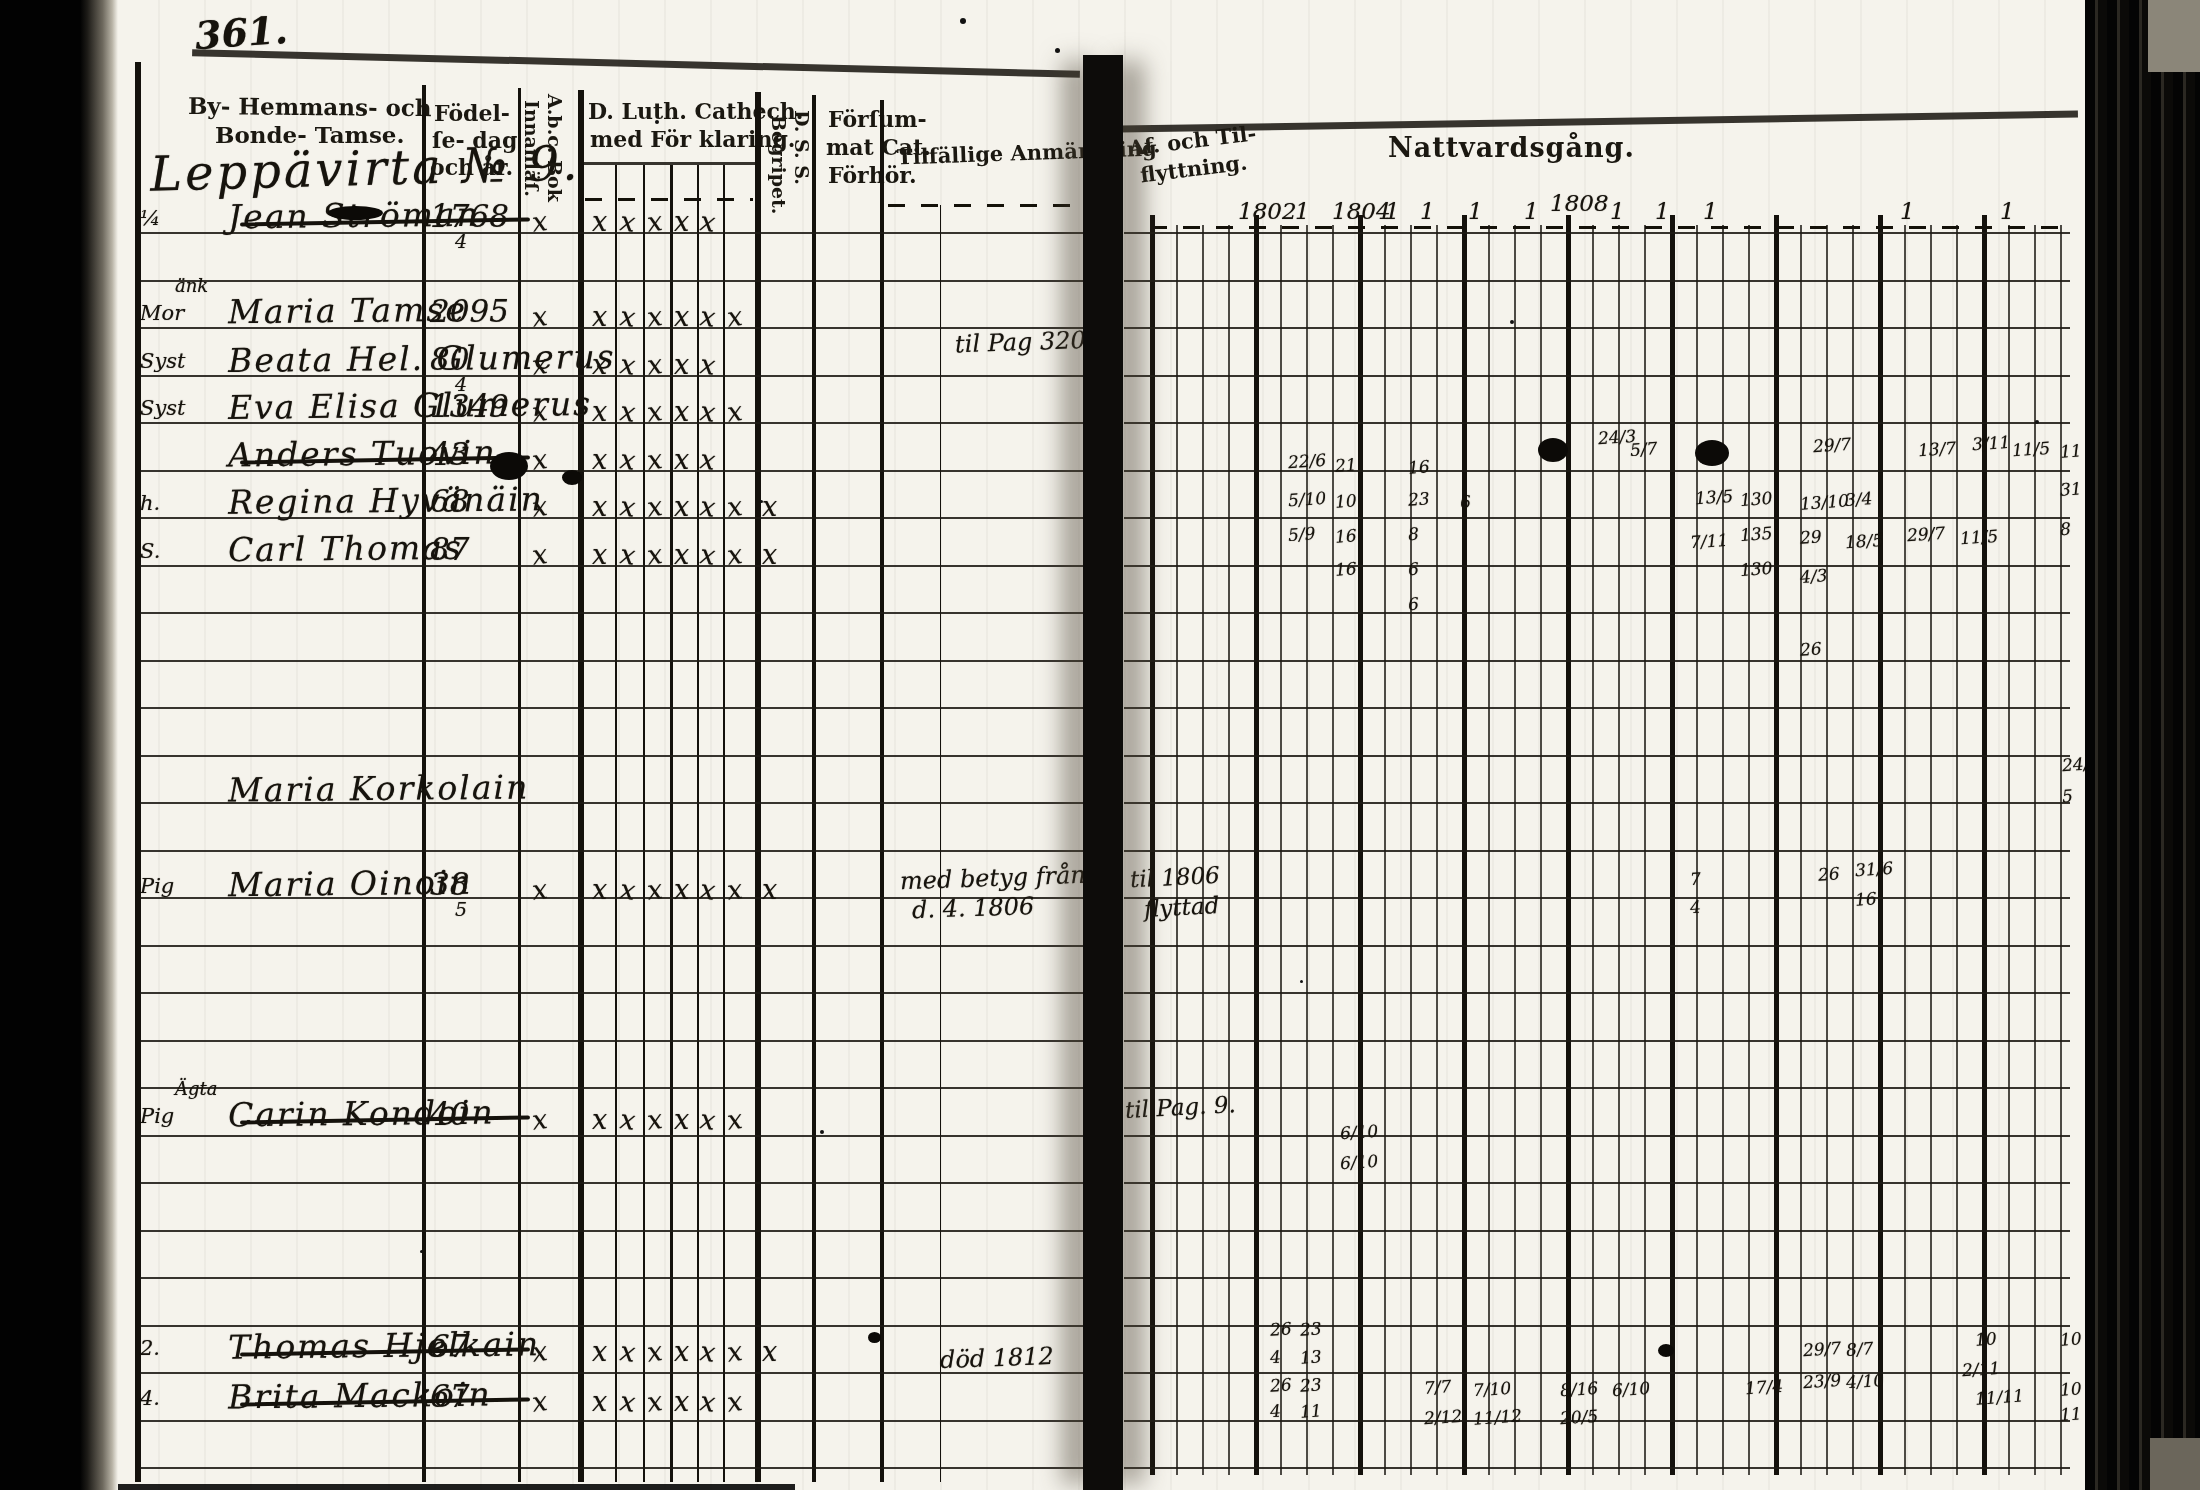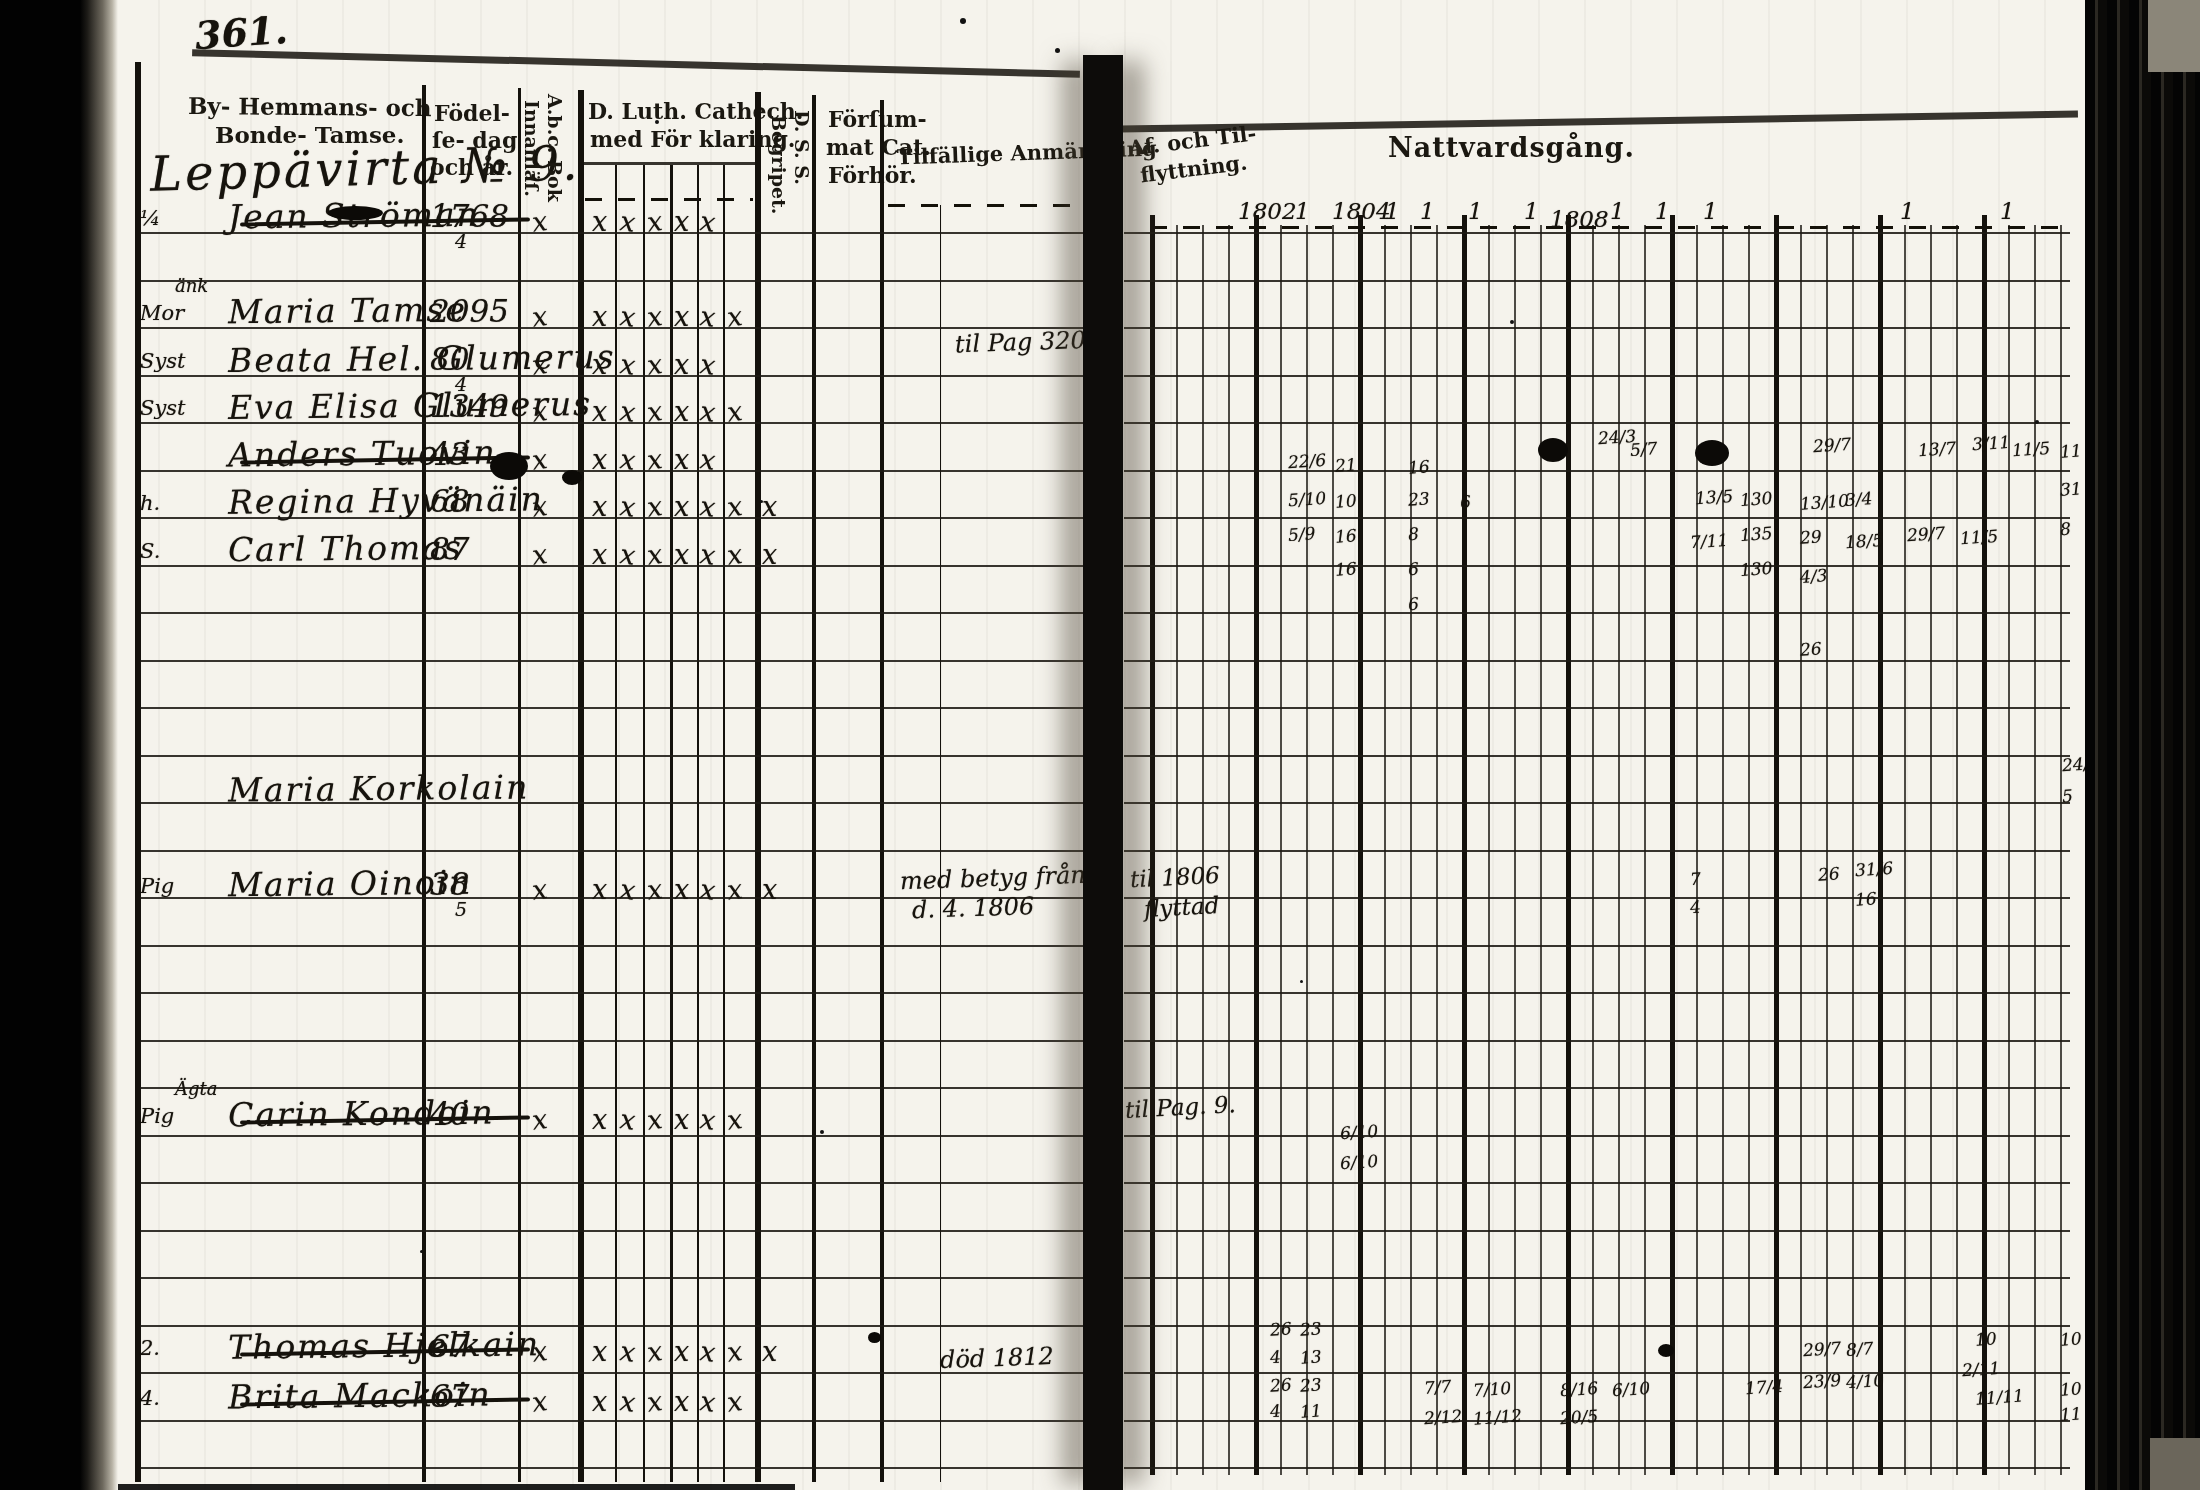--- a/index.html
+++ b/index.html
@@ -294,21 +294,21 @@
     <div class="abs hw" style="left: 674px; top: 1386px; font-size: 27px; transform: rotate(0deg);">x</div>
     <div class="abs hw" style="left: 700px; top: 1386px; font-size: 27px; transform: rotate(7deg);">x</div>
     <div class="abs hw" style="left: 727px; top: 1386px; font-size: 27px; transform: rotate(-7deg);">x</div>
     <div class="abs hw" style="left: 1238px; top: 198px; font-size: 23px;">1802</div>
     <div class="abs hw" style="left: 1295px; top: 198px; font-size: 23px;">1</div>
     <div class="abs hw" style="left: 1332px; top: 198px; font-size: 23px;">1804</div>
     <div class="abs hw" style="left: 1385px; top: 198px; font-size: 23px;">1</div>
     <div class="abs hw" style="left: 1420px; top: 198px; font-size: 23px;">1</div>
     <div class="abs hw" style="left: 1468px; top: 198px; font-size: 23px;">1</div>
     <div class="abs hw" style="left: 1524px; top: 198px; font-size: 23px;">1</div>
-    <div class="abs hw" style="left: 1550px; top: 206px; font-size: 23px;">1808</div>
+    <div class="abs hw" style="left: 1550px; top: 190px; font-size: 23px;">1808</div>
     <div class="abs hw" style="left: 1610px; top: 198px; font-size: 23px;">1</div>
     <div class="abs hw" style="left: 1655px; top: 198px; font-size: 23px;">1</div>
     <div class="abs hw" style="left: 1703px; top: 198px; font-size: 23px;">1</div>
     <div class="abs hw" style="left: 1900px; top: 198px; font-size: 23px;">1</div>
     <div class="abs hw" style="left: 2000px; top: 198px; font-size: 23px;">1</div>
     <div class="abs hw" style="left: 1288px; top: 451px; font-size: 17px; transform: rotate(-4deg);">22/6</div>
     <div class="abs hw" style="left: 1335px; top: 455px; font-size: 17px; transform: rotate(-4deg);">21</div>
     <div class="abs hw" style="left: 1408px; top: 457px; font-size: 17px; transform: rotate(-4deg);">16</div>
     <div class="abs hw" style="left: 1598px; top: 427px; font-size: 17px; transform: rotate(-4deg);">24/3</div>
     <div class="abs hw" style="left: 1630px; top: 439px; font-size: 17px; transform: rotate(-4deg);">5/7</div>

